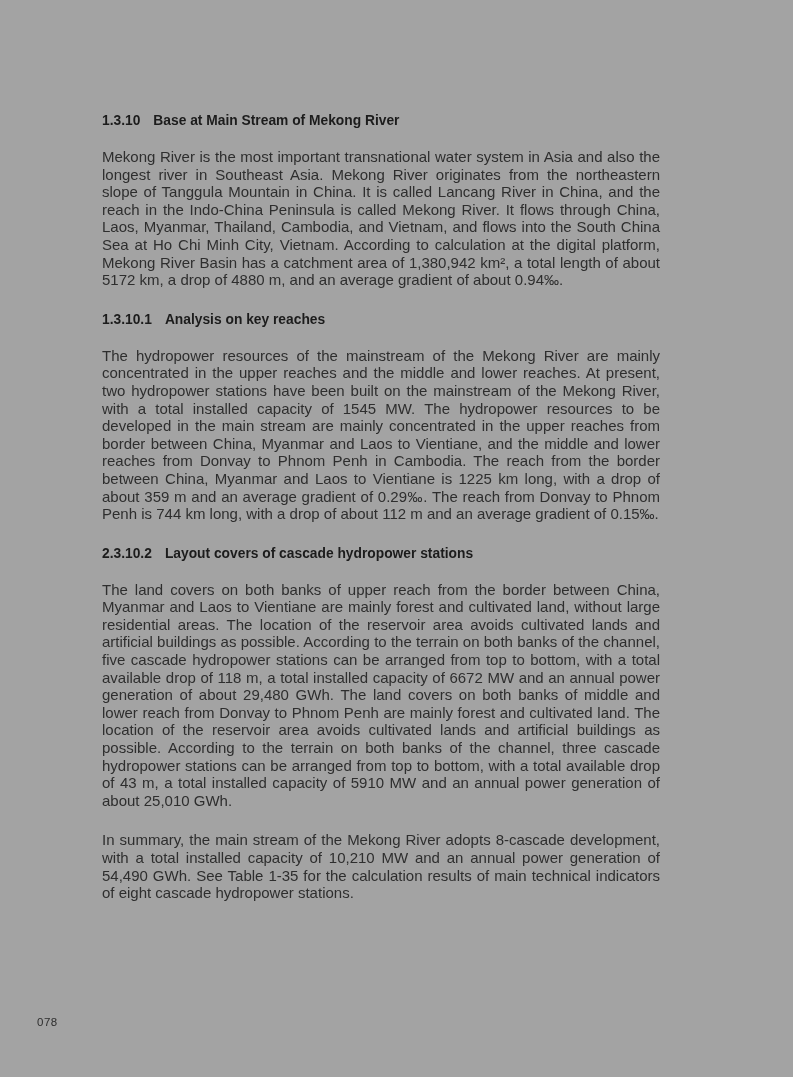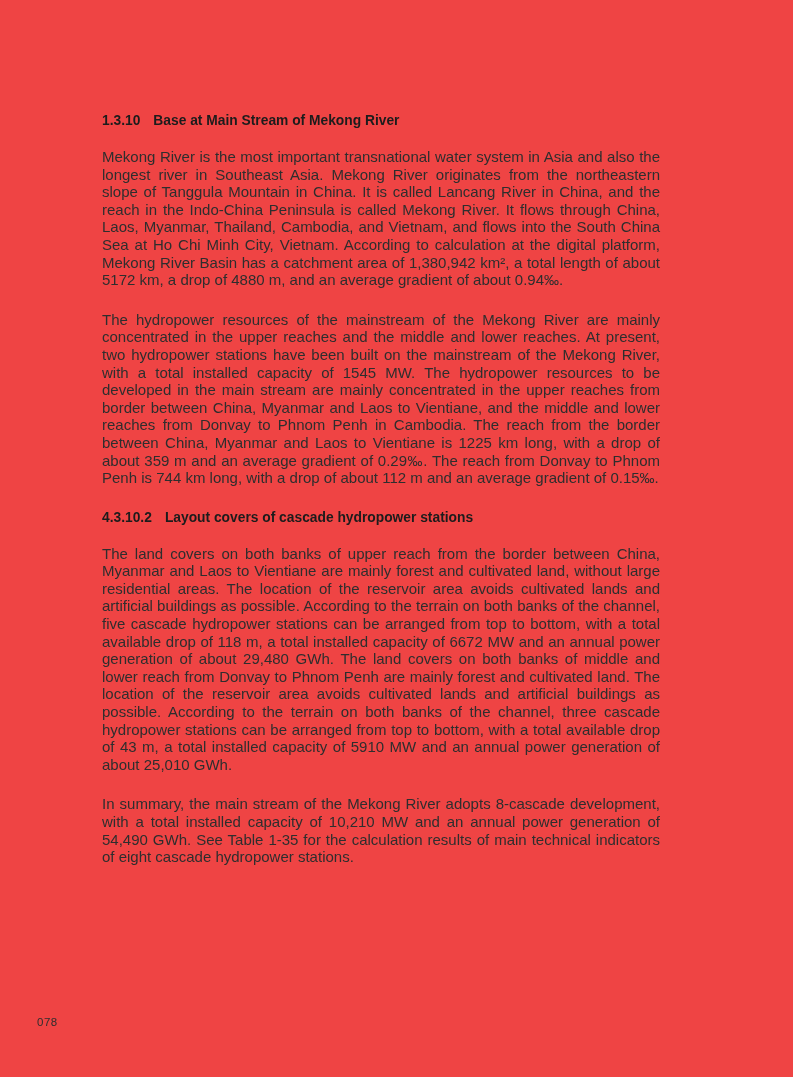--- a/index.html
+++ b/index.html
@@ -1,21 +1,21 @@
 <!DOCTYPE html>
 <html><head>
 <meta charset="utf-8">
 <style>
   * { margin: 0; padding: 0; box-sizing: border-box; }
   html, body { background: #ffffff; }
   .page {
     position: relative;
     width: 793px;
     height: 1077px;
-    background: #ef4444;
+    background: #a3a3a3;
     font-family: "Liberation Sans", sans-serif;
     color: #2e2e2e;
     overflow: hidden;
   }
   .content {
     position: absolute;
     left: 102px;
     top: 112px;
     width: 558px;
   }
@@ -54,26 +54,29 @@
   <div class="content">
 
     <section>
       <h2 class="heading">
         <span class="h-num">1.3.10</span><span>Base at Main Stream of Mekong River</span>
       </h2>
       <p class="para">Mekong River is the most important transnational water system in Asia and also the longest river in Southeast Asia. Mekong River originates from the northeastern slope of Tanggula Mountain in China. It is called Lancang River in China, and the reach in the Indo-China Peninsula is called Mekong River. It flows through China, Laos, Myanmar, Thailand, Cambodia, and Vietnam, and flows into the South China Sea at Ho Chi Minh City, Vietnam. According to calculation at the digital platform, Mekong River Basin has a catchment area of 1,380,942 km², a total length of about 5172 km, a drop of 4880 m, and an average gradient of about 0.94‰.</p>
     </section>
 
     <section>
+      <h2 class="heading">
+        <span class="h-num">1.3.10.1</span><span>Analysis on key reaches</span>
+      </h2>
       <p class="para">The hydropower resources of the mainstream of the Mekong River are mainly concentrated in the upper reaches and the middle and lower reaches. At present, two hydropower stations have been built on the mainstream of the Mekong River, with a total installed capacity of 1545 MW. The hydropower resources to be developed in the main stream are mainly concentrated in the upper reaches from border between China, Myanmar and Laos to Vientiane, and the middle and lower reaches from Donvay to Phnom Penh in Cambodia. The reach from the border between China, Myanmar and Laos to Vientiane is 1225 km long, with a drop of about 359 m and an average gradient of 0.29‰. The reach from Donvay to Phnom Penh is 744 km long, with a drop of about 112 m and an average gradient of 0.15‰.</p>
     </section>
 
     <section>
       <h2 class="heading">
-        <span class="h-num">4.3.10.2</span><span>Layout covers of cascade hydropower stations</span>
+        <span class="h-num">2.3.10.2</span><span>Layout covers of cascade hydropower stations</span>
       </h2>
       <p class="para">The land covers on both banks of upper reach from the border between China, Myanmar and Laos to Vientiane are mainly forest and cultivated land, without large residential areas. The location of the reservoir area avoids cultivated lands and artificial buildings as possible. According to the terrain on both banks of the channel, five cascade hydropower stations can be arranged from top to bottom, with a total available drop of 118 m, a total installed capacity of 6672 MW and an annual power generation of about 29,480 GWh. The land covers on both banks of middle and lower reach from Donvay to Phnom Penh are mainly forest and cultivated land. The location of the reservoir area avoids cultivated lands and artificial buildings as possible. According to the terrain on both banks of the channel, three cascade hydropower stations can be arranged from top to bottom, with a total available drop of 43 m, a total installed capacity of 5910 MW and an annual power generation of about 25,010 GWh.</p>
       <p class="para">In summary, the main stream of the Mekong River adopts 8-cascade development, with a total installed capacity of 10,210 MW and an annual power generation of 54,490 GWh. See Table 1-35 for the calculation results of main technical indicators of eight cascade hydropower stations.</p>
     </section>
 
   </div>
 
   <div class="page-number">078</div>
 </div>
 

